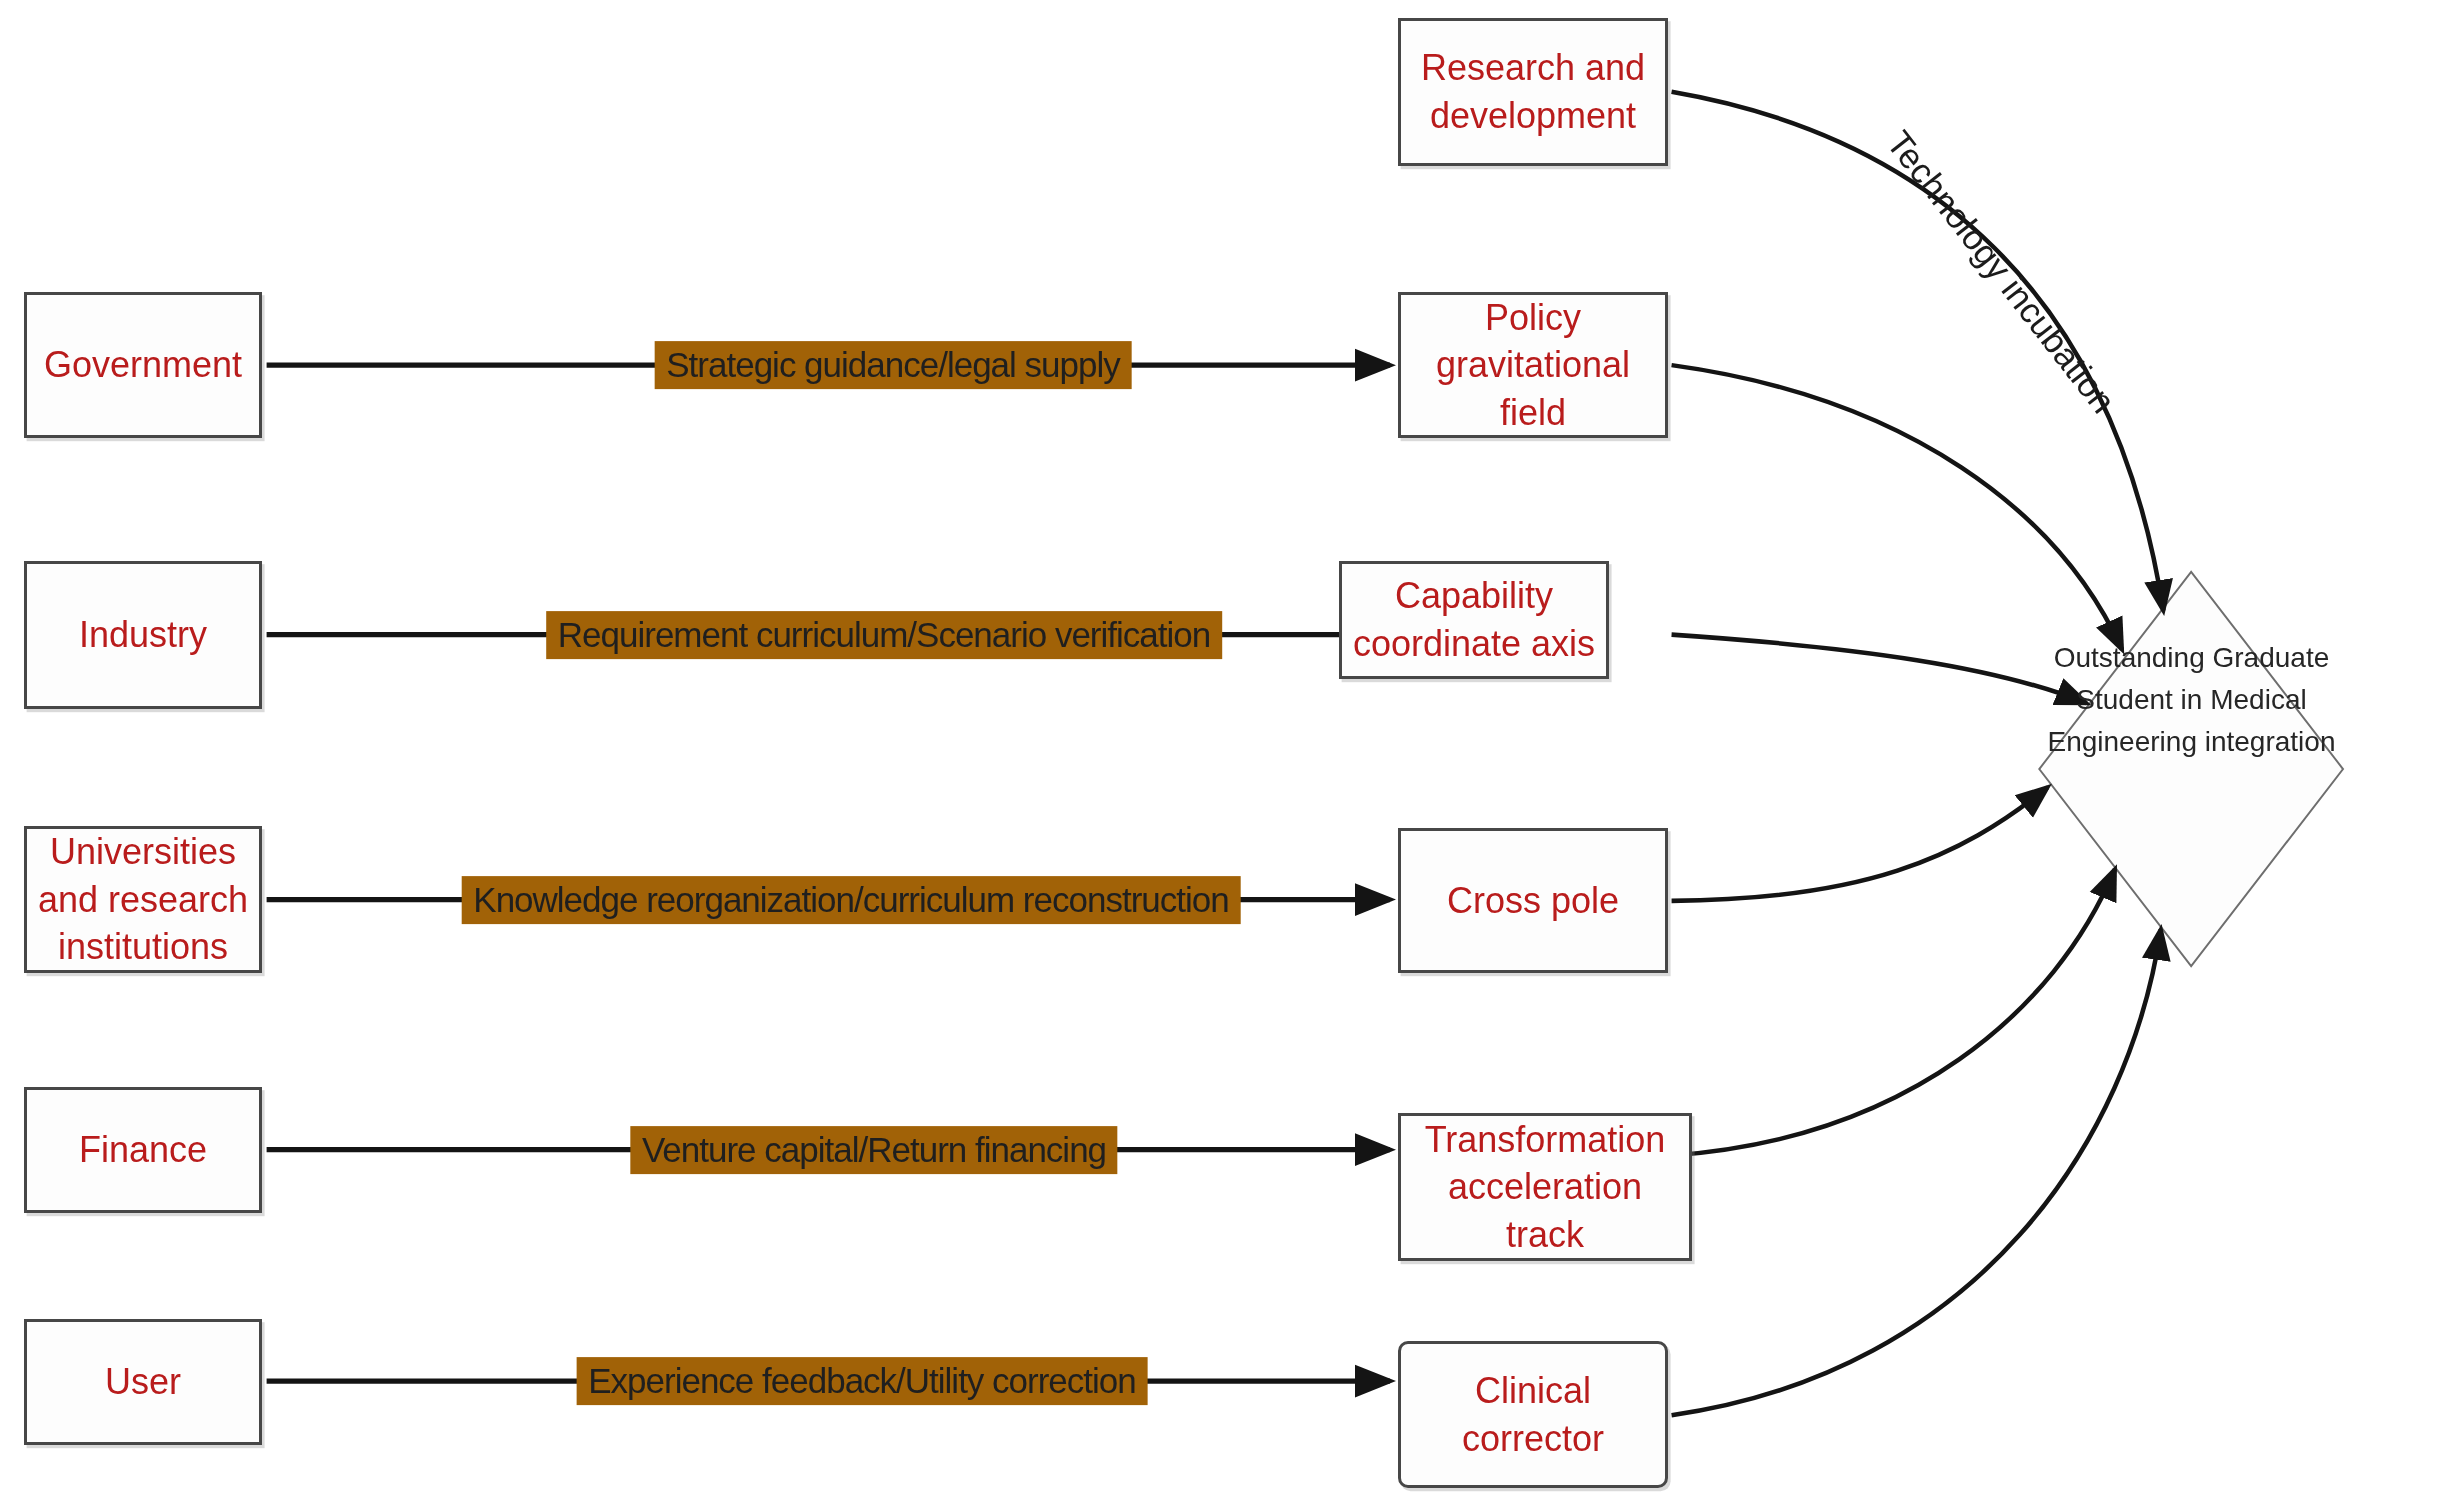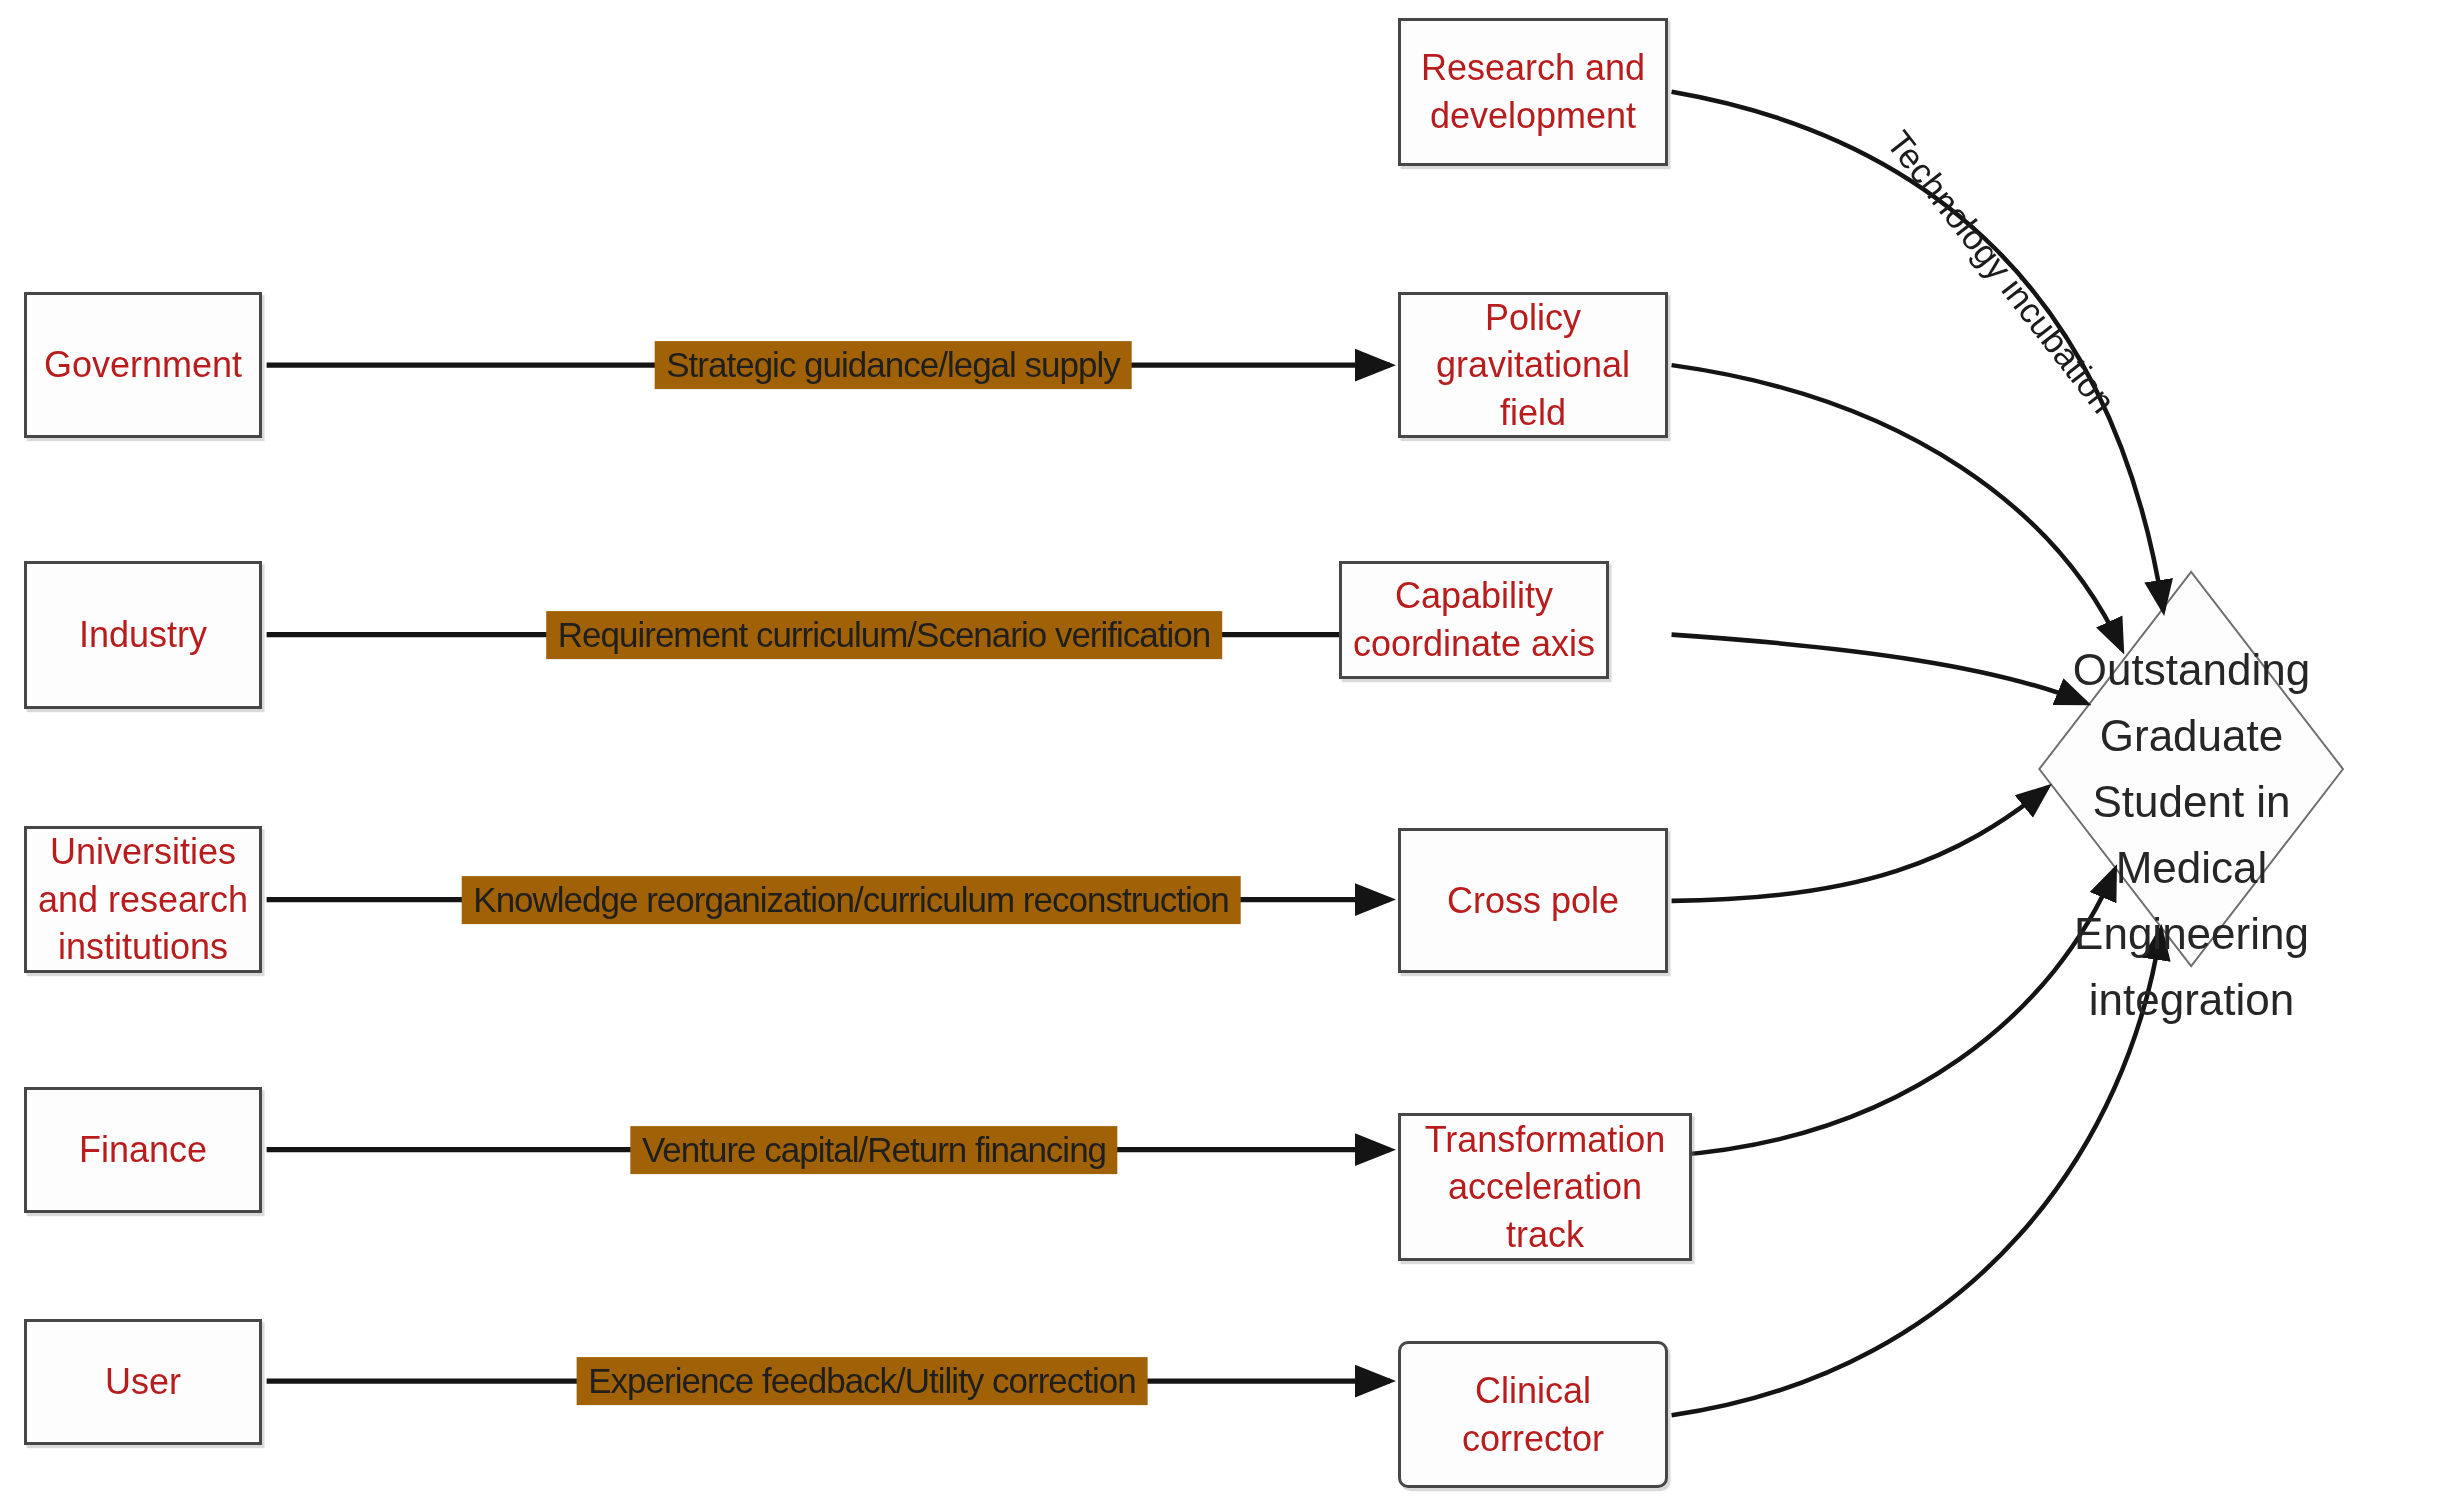--- a/index.html
+++ b/index.html
@@ -42,21 +42,21 @@
   .el-5{left:862px;top:1381px;}
 
   .curve-label{
     position:absolute;left:2001px;top:272px;
     transform:translate(-50%,-50%) rotate(52deg);
     transform-origin:center;white-space:nowrap;
     font-size:35px;color:#1c1c1c;z-index:1;
   }
   .diamond-text{
     position:absolute;left:2030px;top:637px;width:323px;
-    text-align:center;font-size:44px;line-height:1.5;
+    text-align:center;font-size:28px;line-height:1.5;
     color:#262626;z-index:2;
   }
   svg.wires{position:absolute;left:0;top:0;z-index:1;}
 </style>
 </head>
 <body>
 
 <div class="canvas">
 
   <svg class="wires" width="2450" height="1509" viewBox="0 0 3790 2335">

